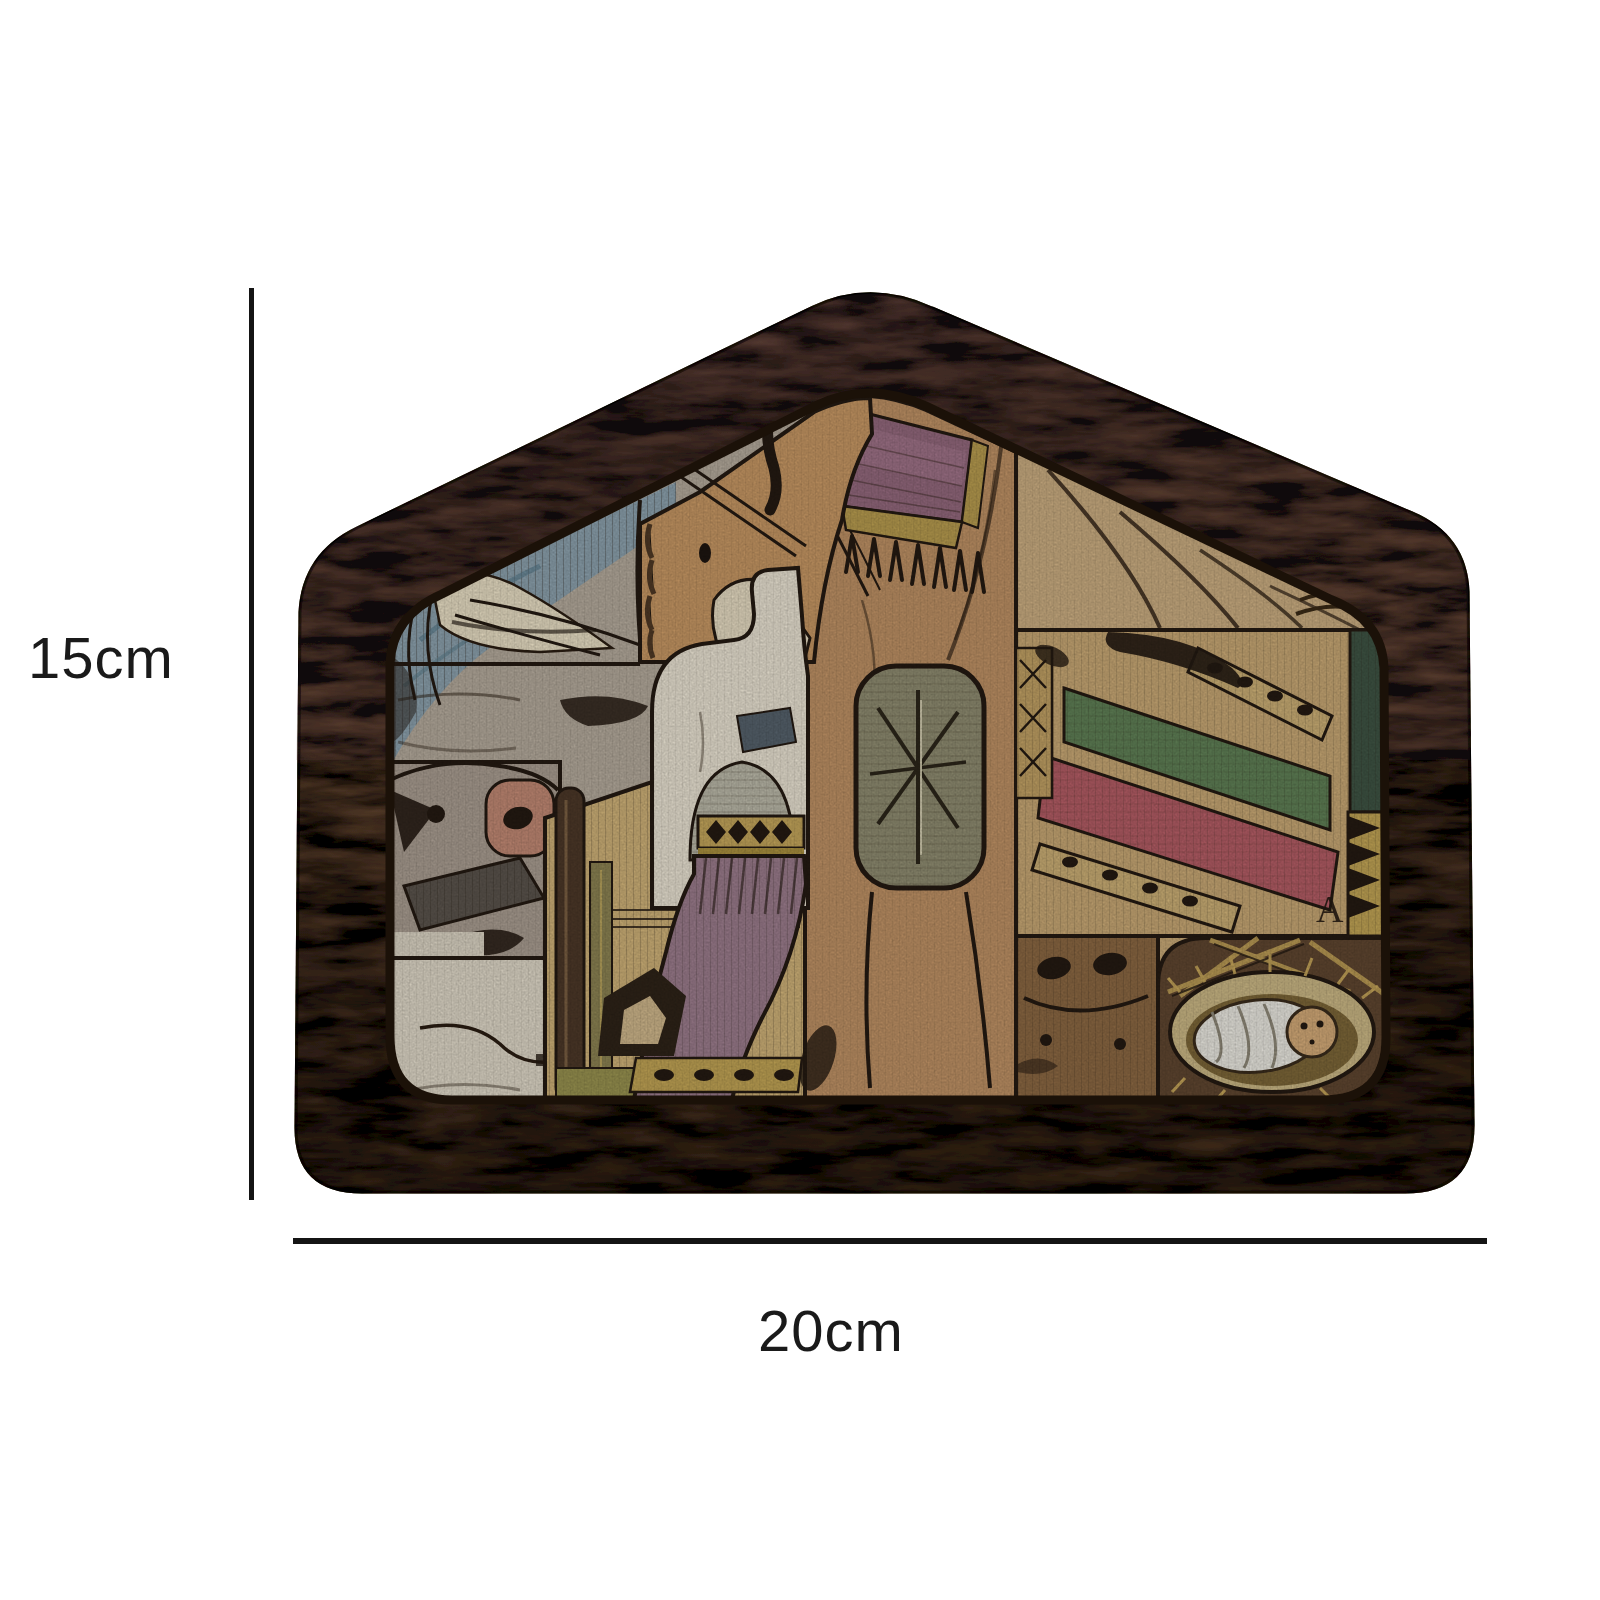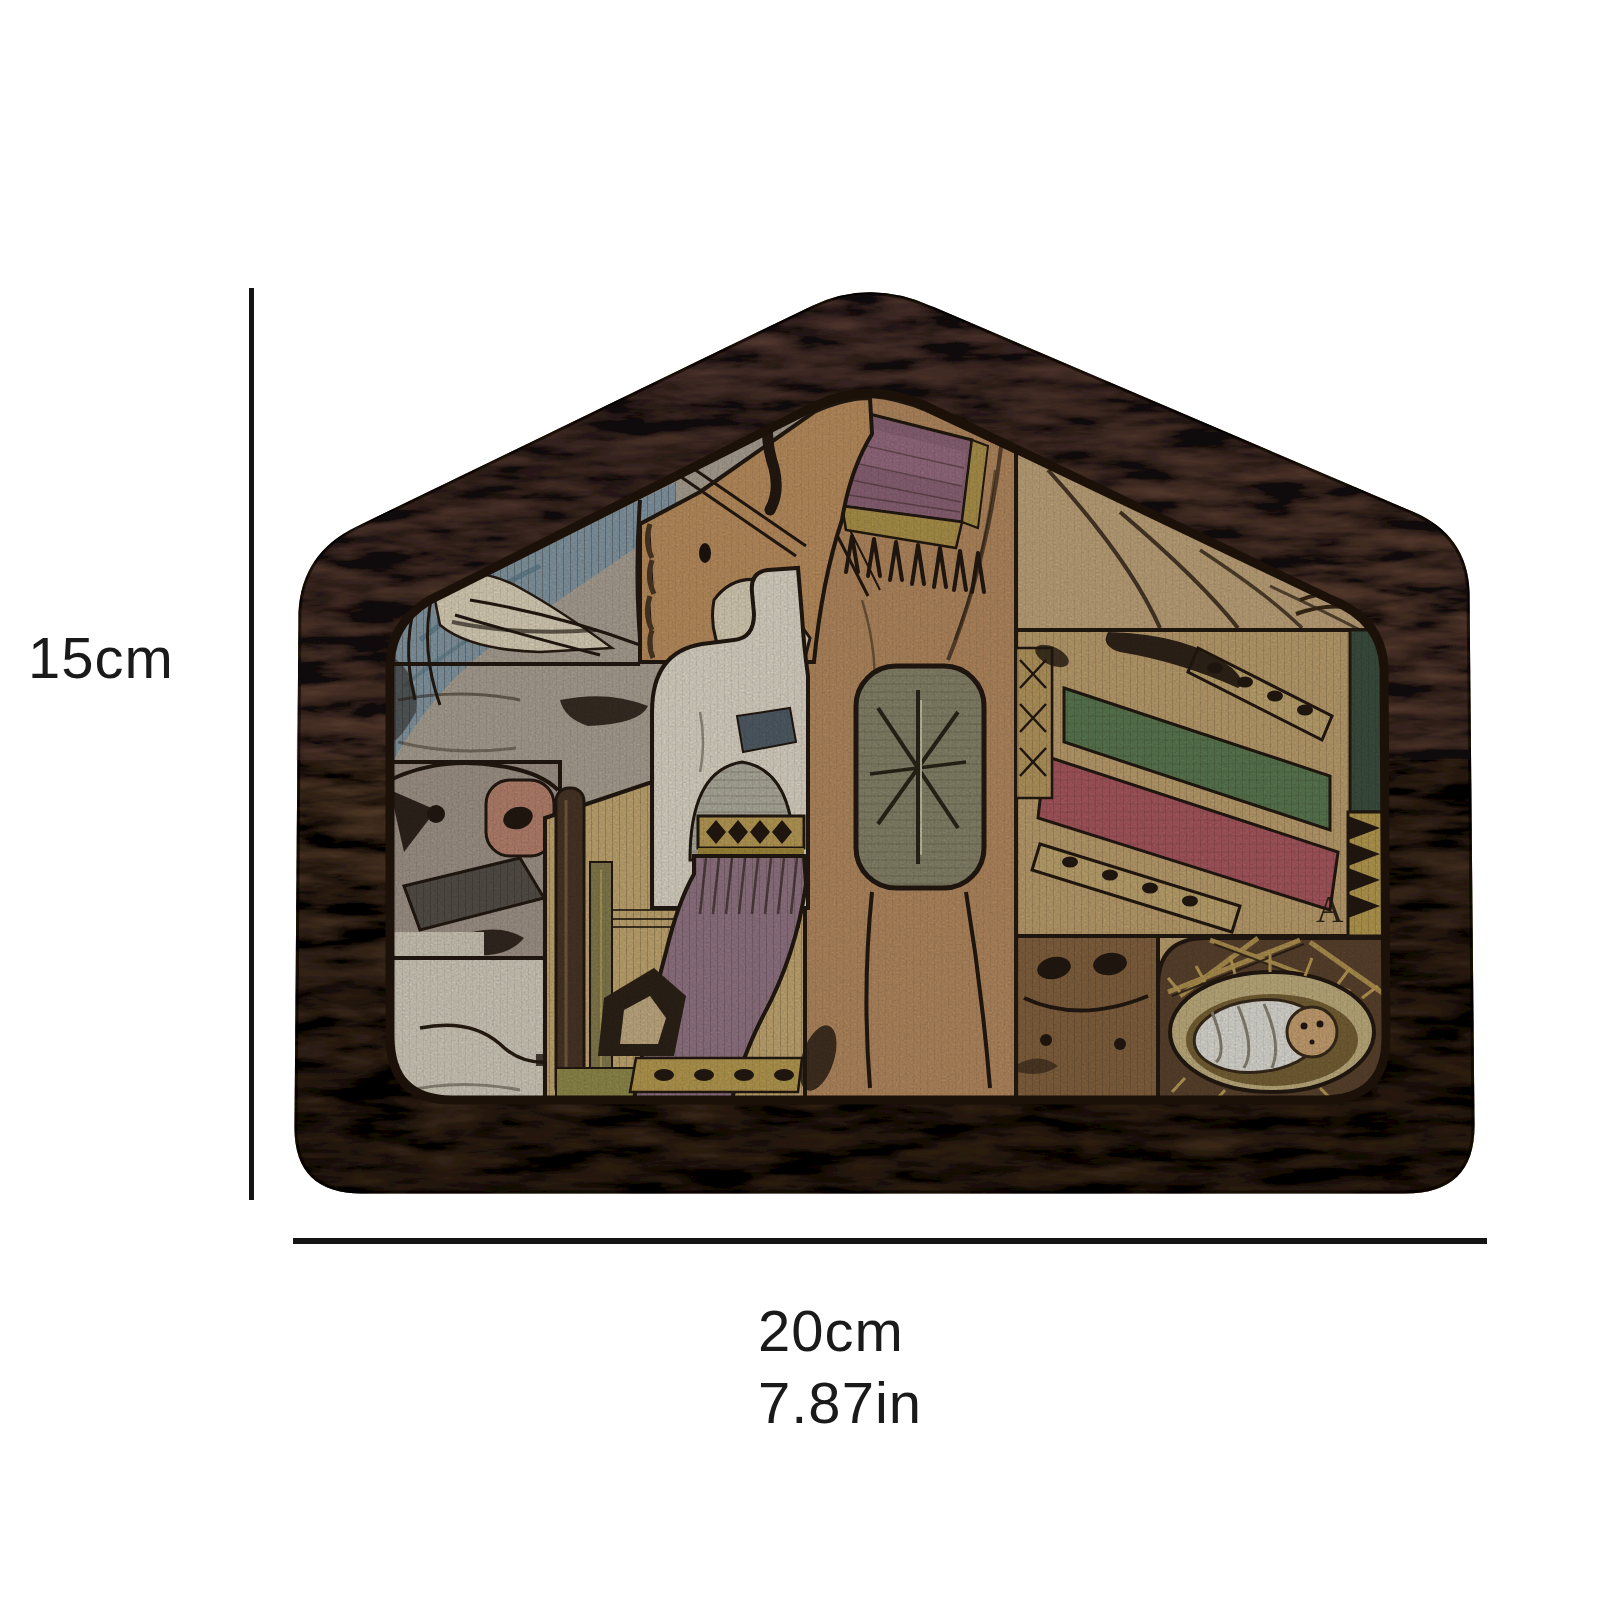--- a/index.html
+++ b/index.html
@@ -298,16 +298,15 @@
   </svg>
 
   <div class="dim-line vertical"></div>
   <div class="dim-label height">
     <div>15cm</div>
   </div>
 
   <div class="dim-line horizontal"></div>
   <div class="dim-label width">
     <div>20cm</div>
-    <div>7.87in</div>
   </div>
 
 </div>
 
 </body></html>

